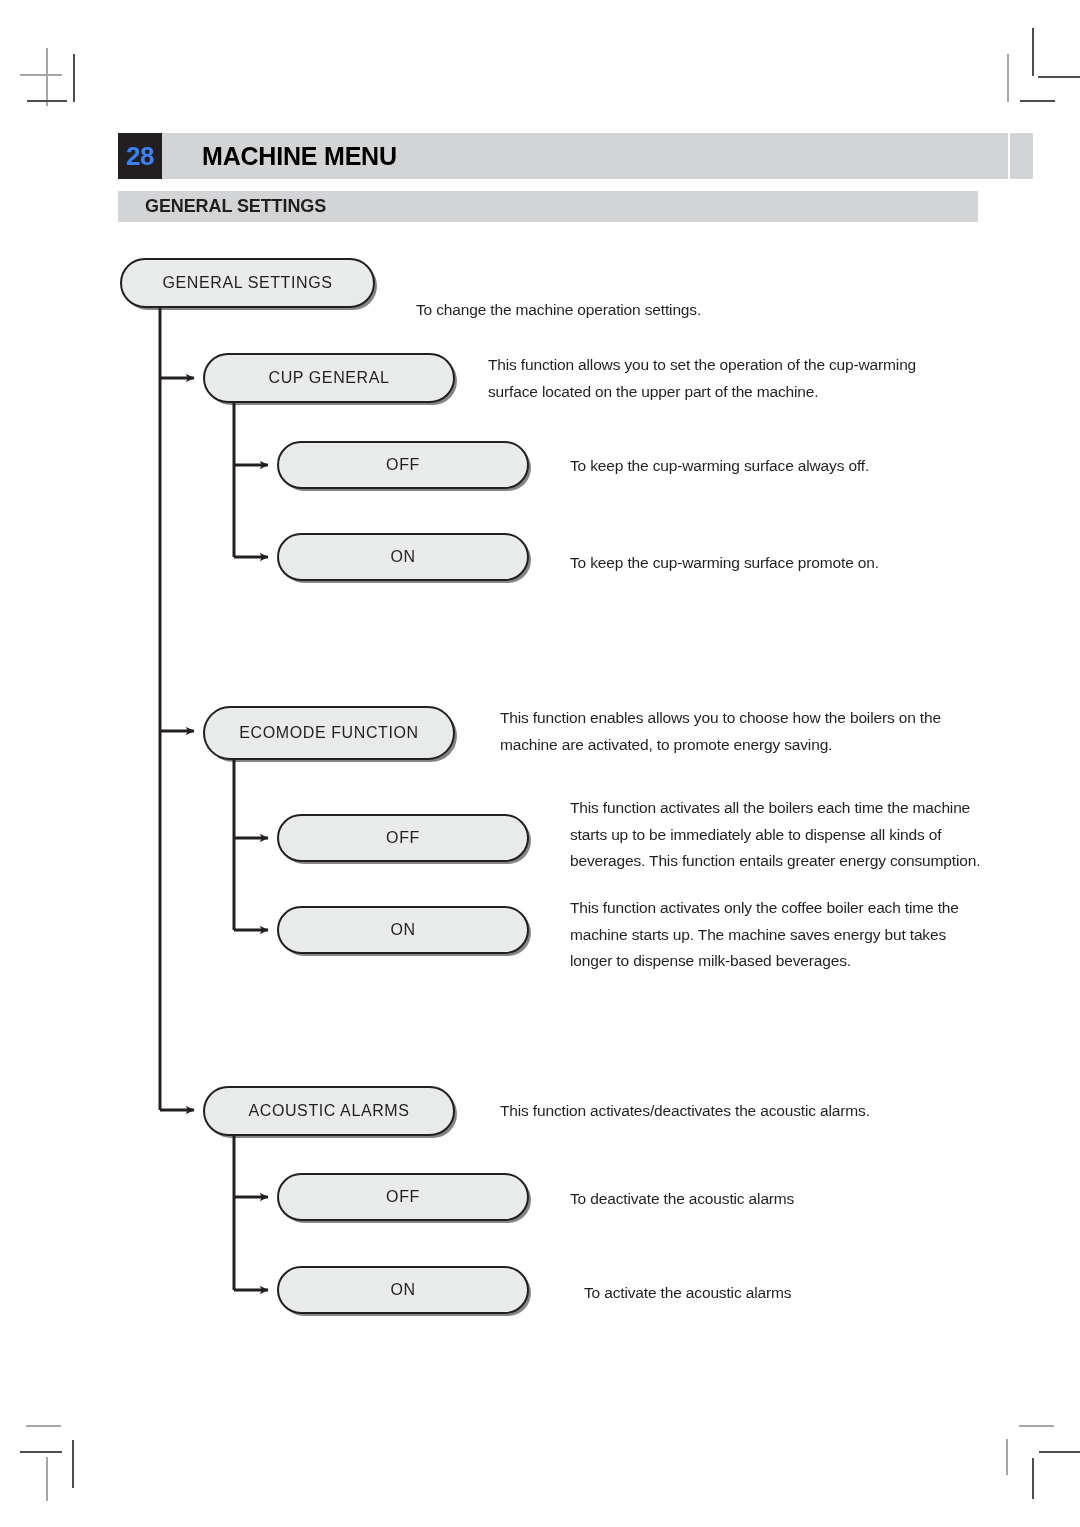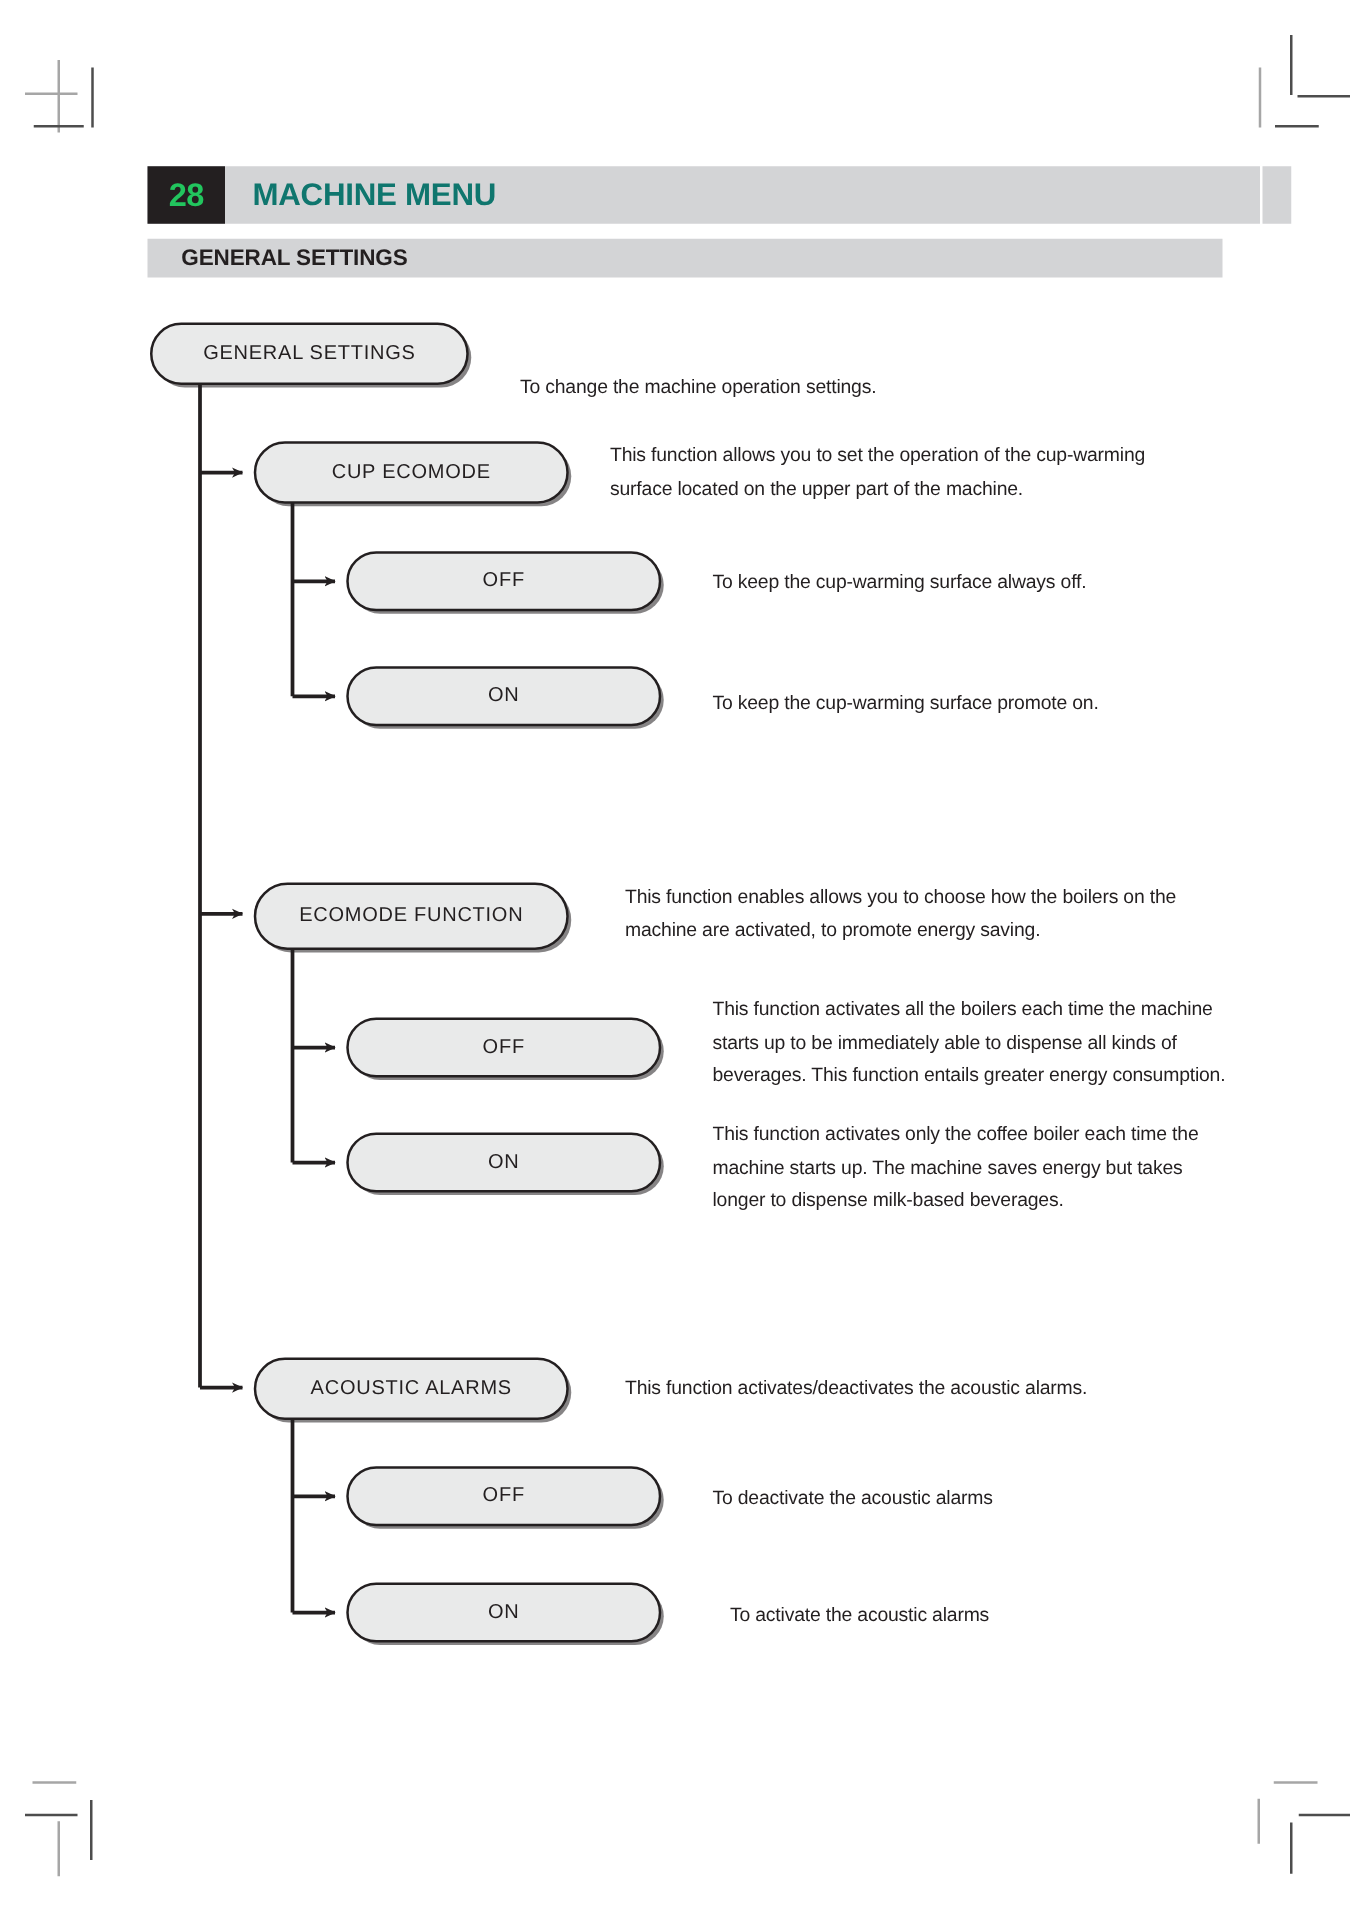--- a/index.html
+++ b/index.html
@@ -41,41 +41,41 @@
   }
   #header-band-tab {
     position: absolute;
     left: 892px; top: 0;
     width: 23px; height: 46px;
     background: #d3d4d6;
   }
   #page-number-box {
     position: absolute;
     left: 0; top: 0;
-    width: 62px; height: 46px;
+    width: 44px; height: 46px;
     background: #231f20;
-    color: #22c55e;
+    color: #3b82f6;
     font-weight: bold;
     font-size: 26px;
     letter-spacing: -0.5px;
     display: flex;
     align-items: center;
     justify-content: center;
   }
   #page-header-title {
     position: absolute;
     left: 84px;
     top: 0;
     height: 46px;
     display: flex;
     align-items: center;
     font-weight: bold;
     font-size: 25px;
     letter-spacing: -0.2px;
-    color: #0f766e;
+    color: #000000;
   }
 
   
   #section-bar {
     position: absolute;
     left: 118px;
     top: 191px;
     width: 860px;
     height: 31px;
     background: #d3d4d6;
@@ -187,21 +187,21 @@
   <path d="M234,1197 L268,1197" stroke="#231f20" stroke-width="3" fill="none" marker-end="url(#arrow)"></path>
   <path d="M234,1290 L268,1290" stroke="#231f20" stroke-width="3" fill="none" marker-end="url(#arrow)"></path>
 </svg>
 
 <div class="node" style="left:120px; top:258px; width:255px; height:50px;">
   <span class="node-label">GENERAL SETTINGS</span>
 </div>
 <div class="desc" style="left:416px; top:270px; width:520px;margin-top:27px;">To change the machine operation settings.</div>
 
 <div class="node" style="left:203px; top:353px; width:252px; height:50px;">
-  <span class="node-label">CUP ECOMODE</span>
+  <span class="node-label">CUP GENERAL</span>
 </div>
 <div class="desc" style="left:488px; top:352px; width:470px;">This function allows you to set the operation of the cup-warming surface located on the upper part of the machine.</div>
 
 <div class="node" style="left:277px; top:441px; width:252px; height:48px;">
   <span class="node-label">OFF</span>
 </div>
 <div class="desc" style="left:570px; top:453px; width:420px;">To keep the cup-warming surface always off.</div>
 
 <div class="node" style="left:277px; top:533px; width:252px; height:48px;">
   <span class="node-label">ON</span>

